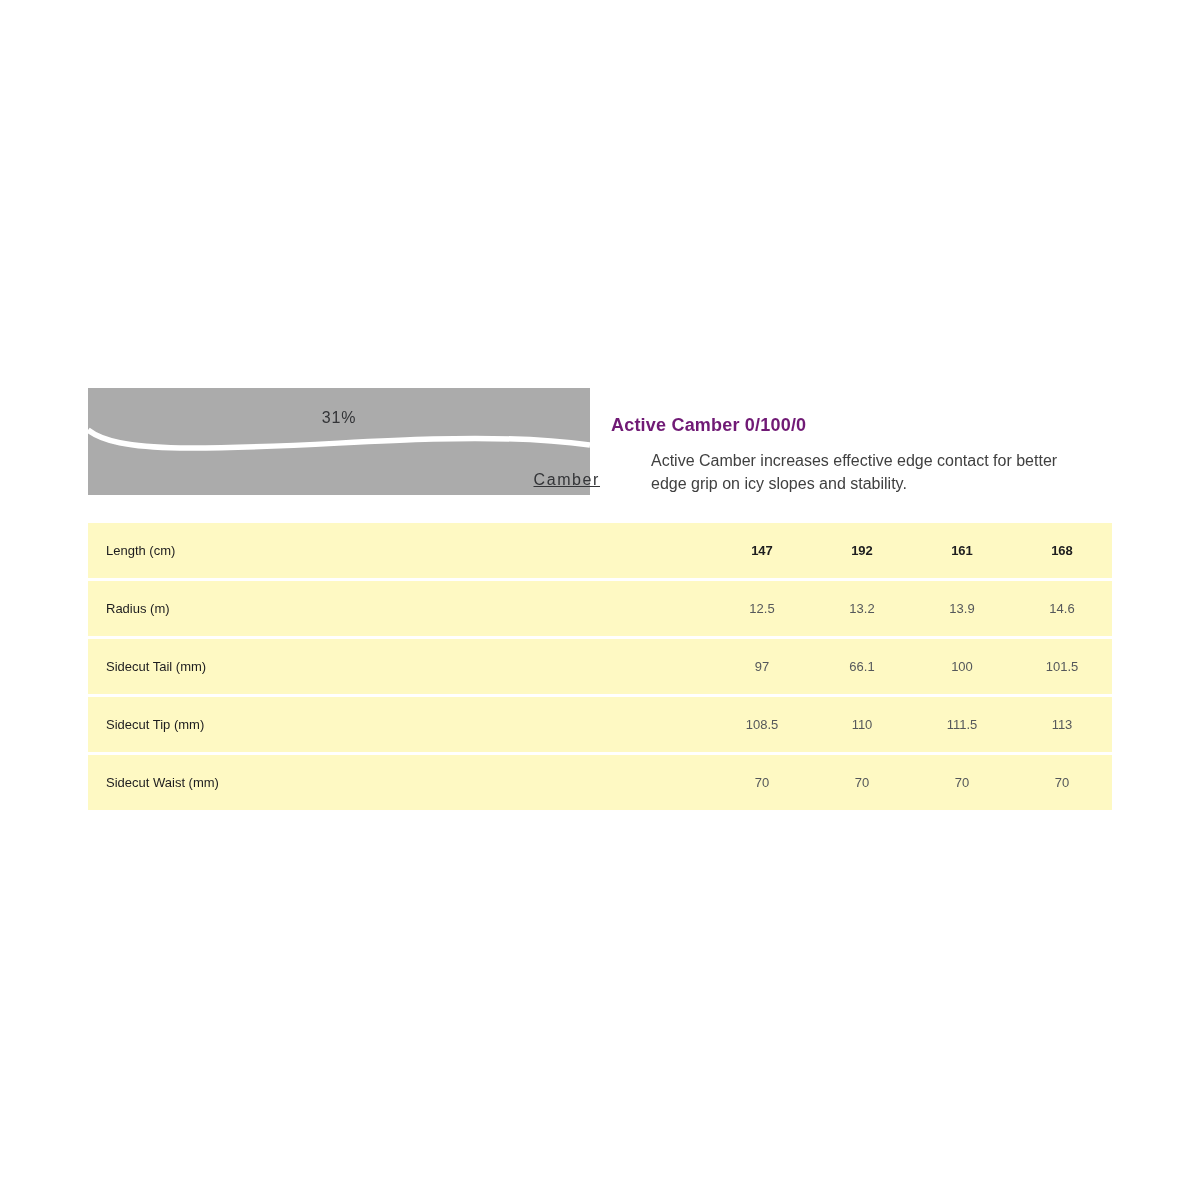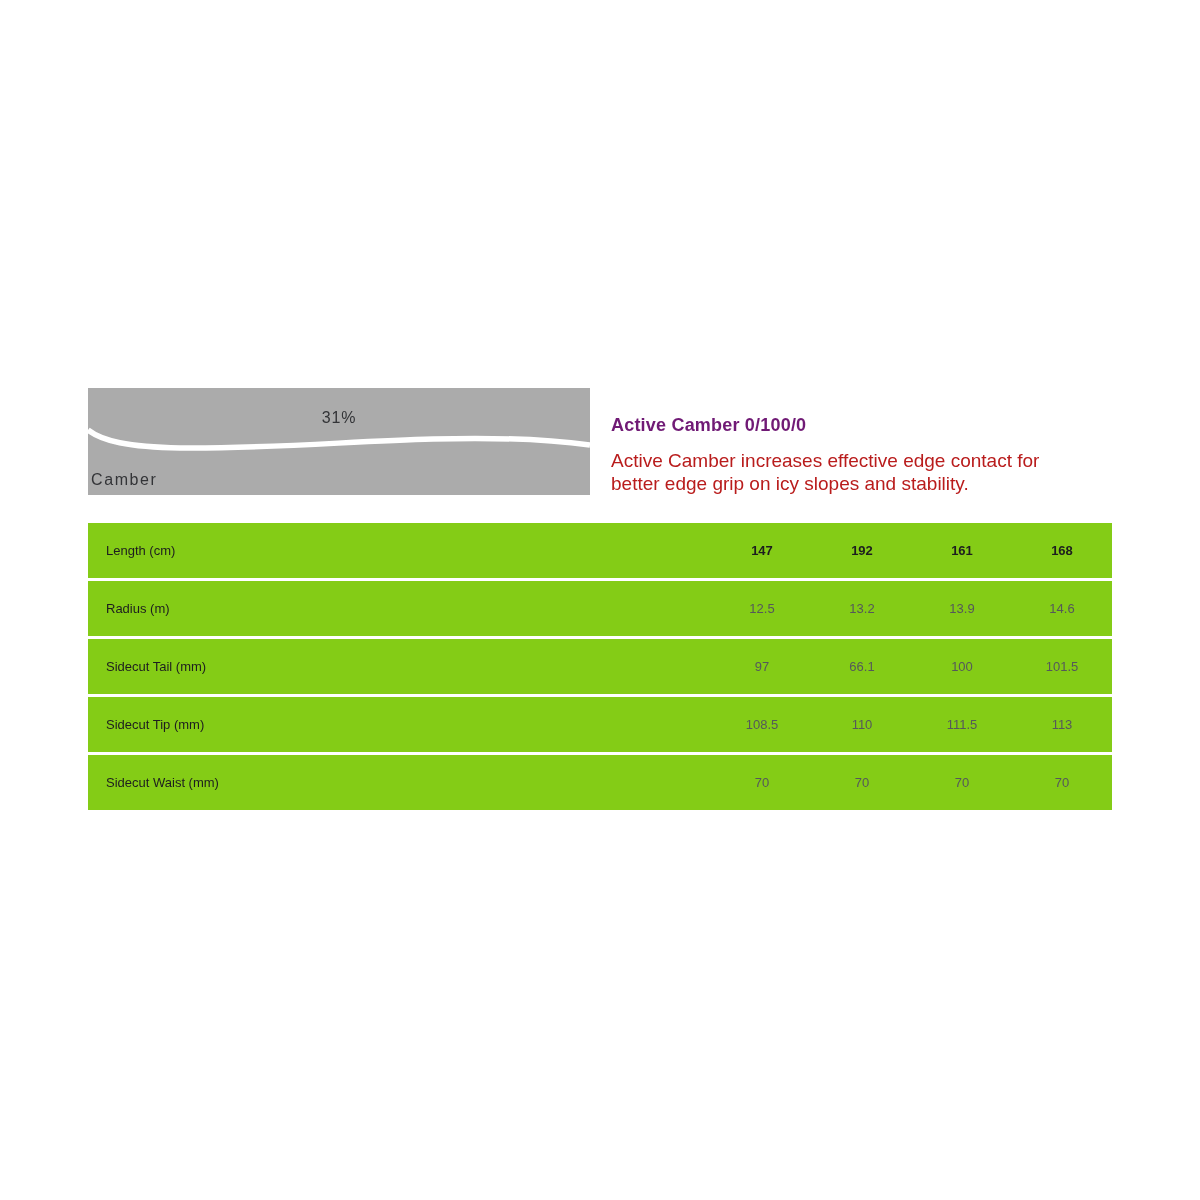--- a/index.html
+++ b/index.html
@@ -17,54 +17,55 @@
     left: 88px; top: 388px;
     width: 502px; height: 107px;
   }
   .camber-svg { position: absolute; left: 0; top: 0; width: 502px; height: 107px; display: block; }
   .camber-percent {
     position: absolute; left: 0; top: 21px; width: 100%;
     text-align: center;
     font-size: 16px; color: #333437; letter-spacing: 0.8px;
   }
   .camber-name {
-    position: absolute; left: 3px; top: 83px; width: 100%;
-    text-align: left;
-    font-size: 16px; color: #333437; letter-spacing: 1.6px;
+    position: absolute; left: 10px; top: 83px; width: 100%;
+    text-align: right;
+    font-size: 16px; color: #333437; letter-spacing: 1.6px; text-decoration: underline;
   }
 
   
   .details {
     position: absolute;
     left: 611px; top: 415px;
     width: 470px;
   }
   .details-title {
     font-size: 18px;
     font-weight: 700;
     color: #701a75;
     letter-spacing: 0.2px;
   }
   .details-desc {
     margin-top: 13px;
-    font-size: 19px;
+    font-size: 16px;
     line-height: 23px;
-    color: #b91c1c;
+    color: #404040;
+    margin-left: 40px;
   }
 
   
   .spec-table {
     position: absolute;
     left: 88px; top: 523px;
     width: 1024px;
   }
   .spec-row {
     height: 55px;
     margin-bottom: 3px;
-    background: #84cc16;
+    background: #fef9c3;
     display: flex;
     align-items: center;
   }
   .row-label {
     flex: 1;
     padding-left: 18px;
     font-size: 13px;
     color: #1d1d1f;
   }
   .row-value {

